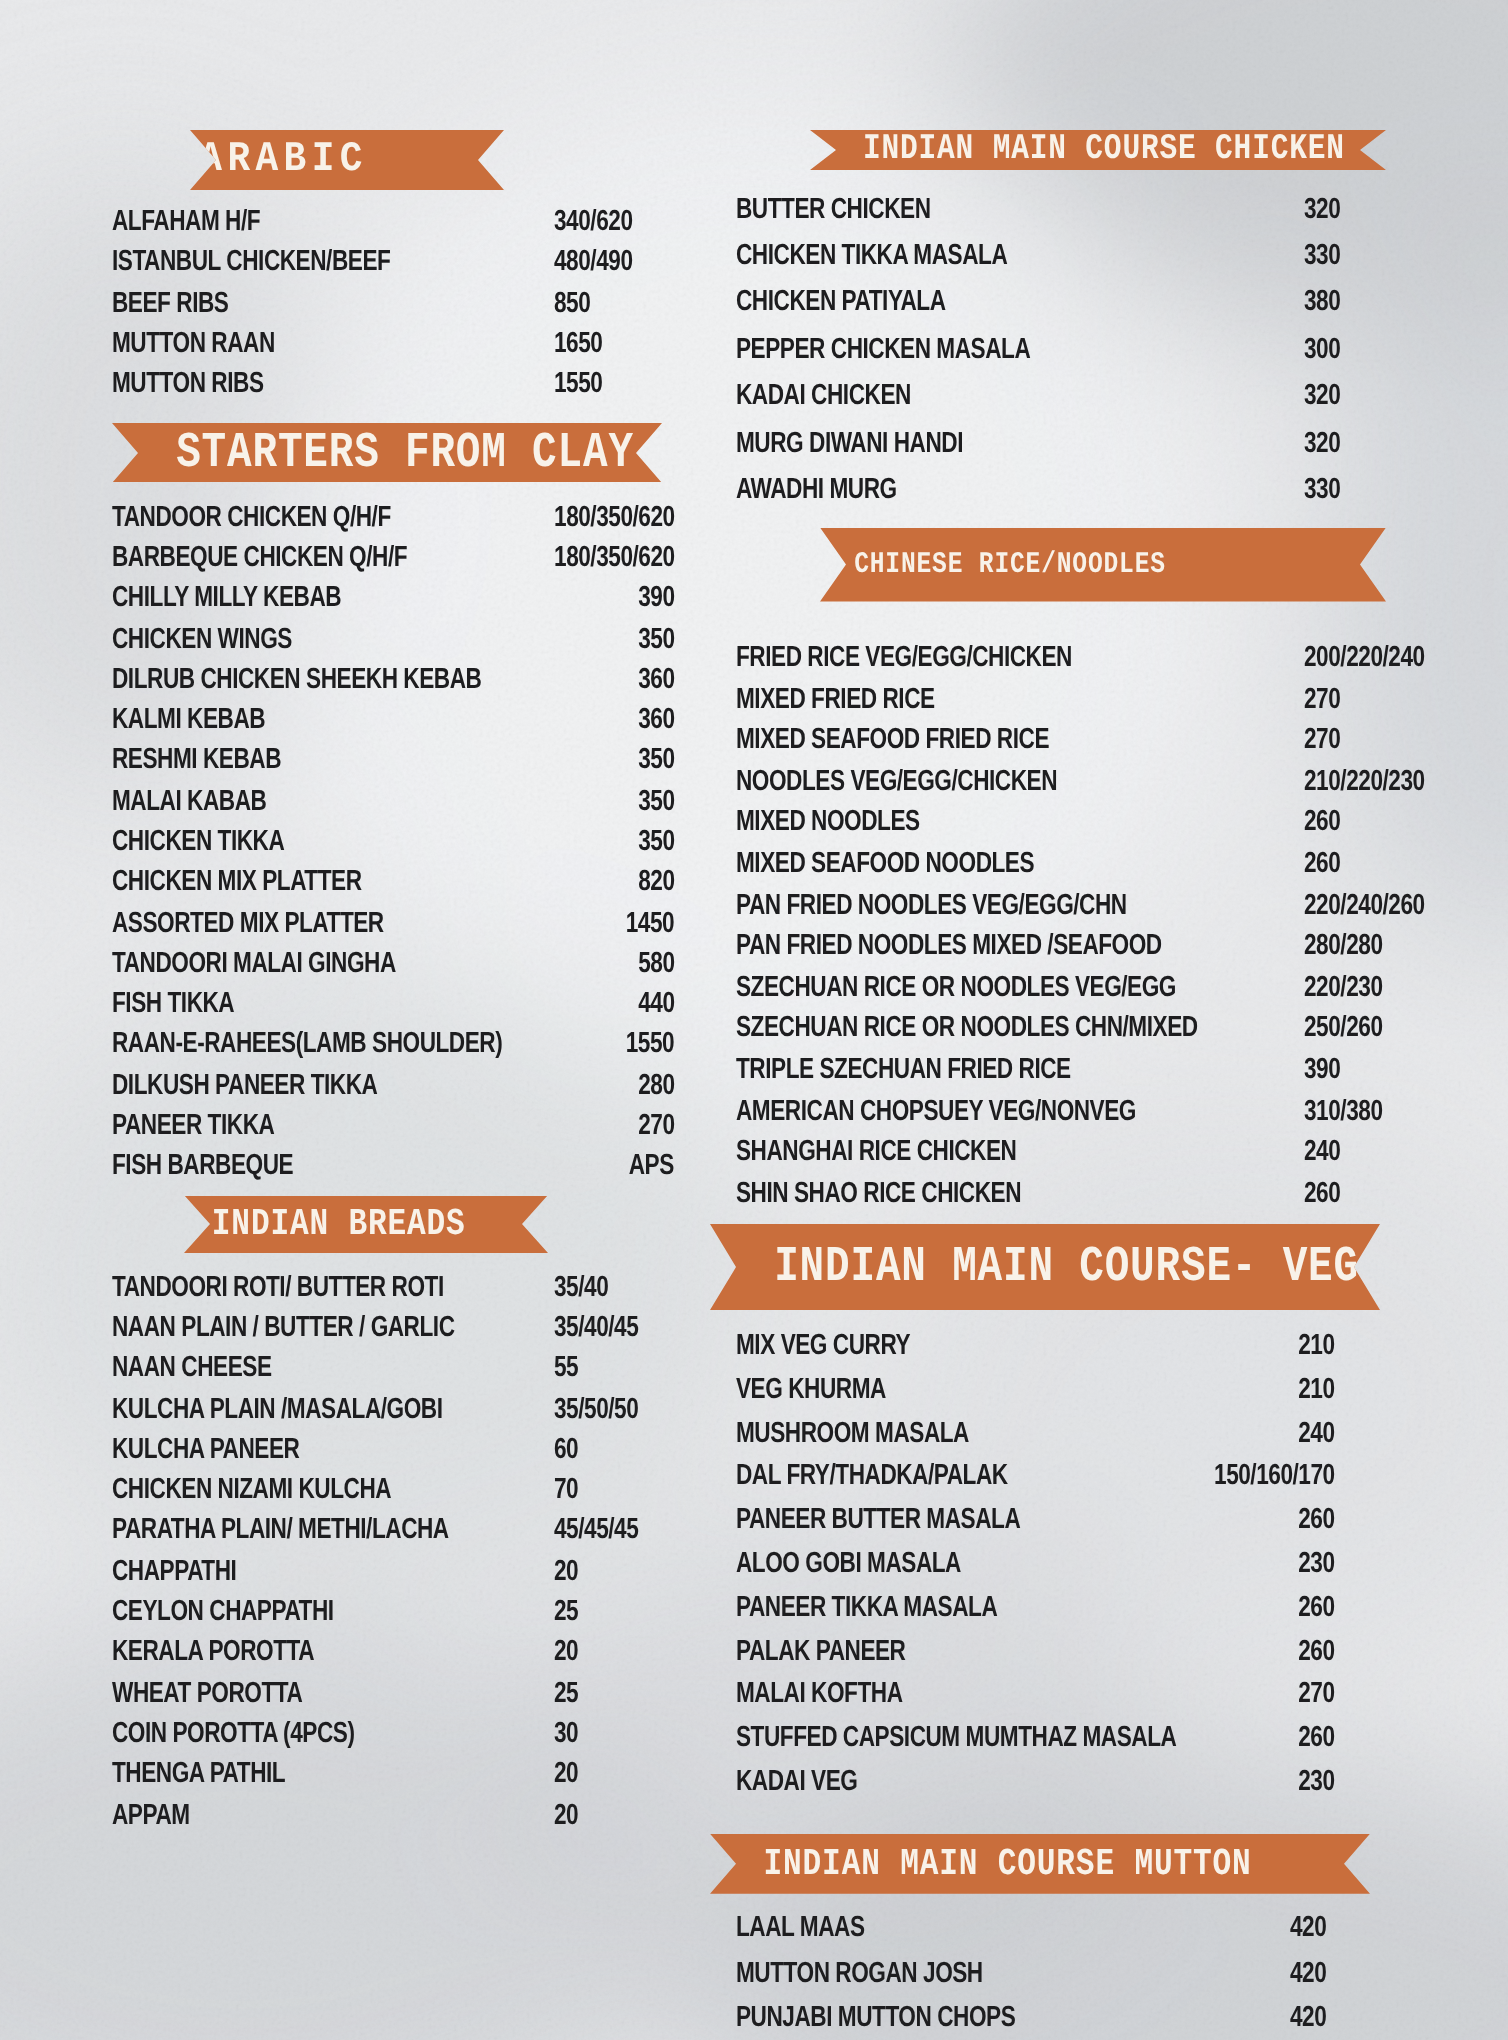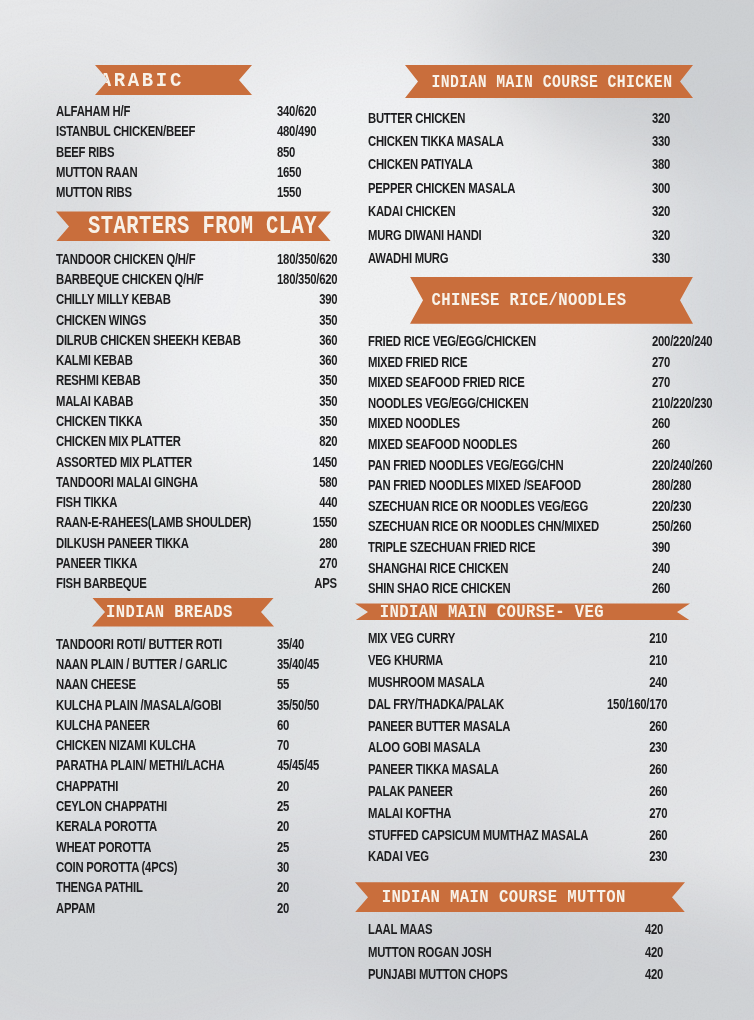--- a/index.html
+++ b/index.html
@@ -20,23 +20,23 @@
     display:flex; align-items:center; font-family:Liberation Mono, monospace;
   }
   .ribbon-label {
     color:#F8F2E9; font-weight:700; white-space:nowrap;
     transform:scaleX(0.82); letter-spacing:0.5px;
   }
   .r-arabic   { width:157px; height:30px; margin:5px 0 6px 39px;  font-size:21px; }
   .r-arabic .ribbon-label { letter-spacing:3px; transform:scaleX(0.9); }
   .r-starters { width:275px; height:30px; margin:9px 0 7px 0;     font-size:25px; }
   .r-breads   { width:182px; height:29px; margin:4px 0 7px 36px;  font-size:19px; }
-  .r-chicken  { width:288px; height:33px; margin:6px 0 8px 37px;  font-size:18px; }
-  .r-chinese  { width:283px; height:47px; margin:7px 0 7px 42px;  font-size:19px; }
-  .r-veg      { width:335px; height:17px; margin:5px 0 7px -13px; font-size:19px; }
+  .r-chicken  { width:288px; height:20px; margin:6px 0 8px 37px;  font-size:18px; }
+  .r-chinese  { width:283px; height:37px; margin:7px 0 18px 42px;  font-size:15px; }
+  .r-veg      { width:335px; height:43px; margin:5px 0 7px -13px; font-size:25px; }
   .r-mutton   { width:330px; height:30px; margin:15px 0 6px -13px; font-size:19px; }
 
   
   .row { position:relative; height:var(--rh); }
   .row .name, .row .price {
     position:absolute; top:50%; white-space:nowrap;
     font-weight:700; font-size:14.5px; letter-spacing:-0.3px; color:#1d1d1f;
   }
   .row .name { left:0; transform:translateY(-50%) scaleX(0.78); transform-origin:0 50%; }
   .price-l { left:var(--px); transform:translateY(-50%) scaleX(0.78); transform-origin:0 50%; }
@@ -393,20 +393,24 @@
           <div class="row">
             <span class="name">SZECHUAN RICE OR NOODLES CHN/MIXED</span>
             <span class="price price-l">250/260</span>
           </div>
 
           <div class="row">
             <span class="name">TRIPLE SZECHUAN FRIED RICE</span>
             <span class="price price-l">390</span>
           </div>
 
+          <div class="row">
+            <span class="name">AMERICAN CHOPSUEY VEG/NONVEG</span>
+            <span class="price price-l">310/380</span>
+          </div>
 
           <div class="row">
             <span class="name">SHANGHAI RICE CHICKEN</span>
             <span class="price price-l">240</span>
           </div>
 
           <div class="row">
             <span class="name">SHIN SHAO RICE CHICKEN</span>
             <span class="price price-l">260</span>
           </div>

